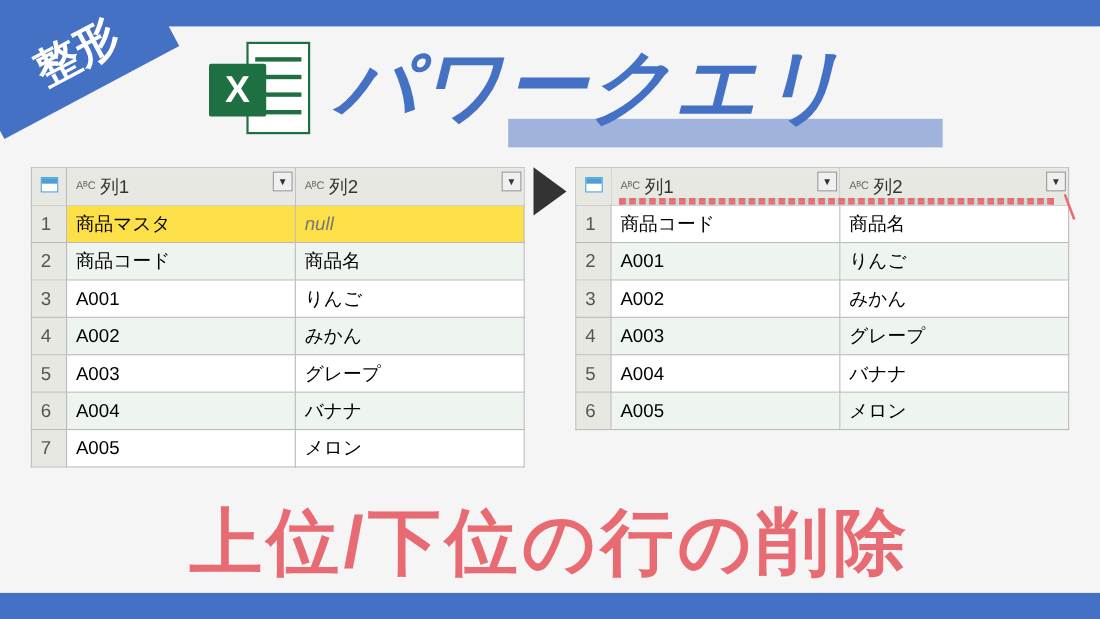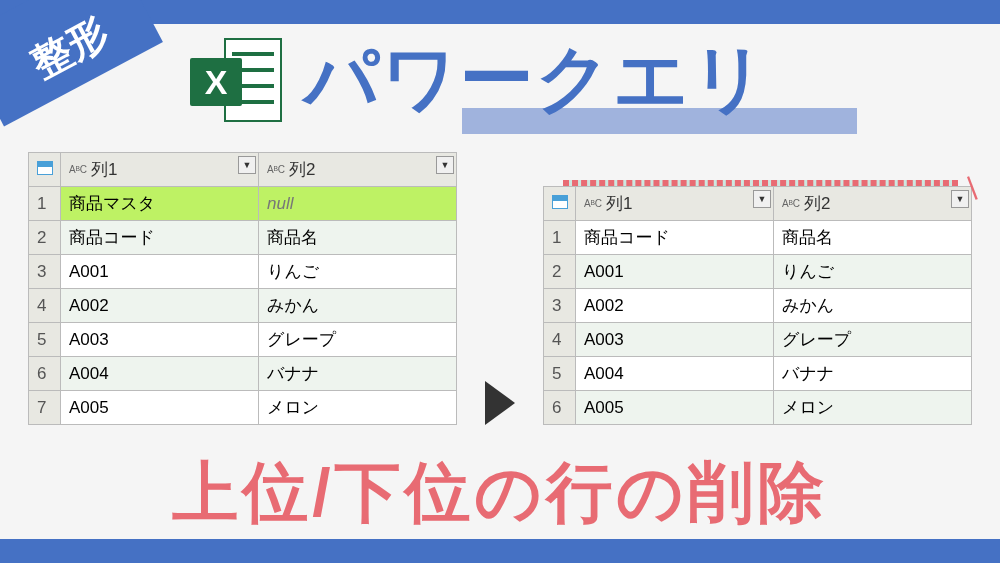--- a/index.html
+++ b/index.html
@@ -71,39 +71,40 @@
     font-weight: bold;
     font-size: 34px;
     display:flex; align-items:center; justify-content:center;
     border-radius: 2px;
   }
   .title {
     font-size: 74px;
     font-weight: bold;
     color: #4571C4;
     letter-spacing: 2px;
+    font-style: italic;
   }
   .title-underline {
     position: absolute;
     top: 108px;
     left: 462px;
     width: 395px;
     height: 26px;
     background: #A0B3DD;
     z-index: -1;
   }
 
   .tables-area {
     position: absolute;
     top: 152px;
     left: 28px;
     right: 28px;
     display: flex;
-    align-items: flex-end;
-    gap: 28px;
+    align-items: flex-start;
+    gap: 8px;
   }
   .tbl-wrap { flex: 1; }
   .tbl {
     border-collapse: collapse;
     width: 100%;
     font-size: 17px;
     background: #fff;
     table-layout: fixed;
   }
   .tbl th, .tbl td {
@@ -126,21 +127,21 @@
     display:flex; align-items:center; justify-content:center;
     font-size:9px; color:#333;
   }
   .table-icon-cell { width:32px; text-align:center; }
   .table-icon {
     display:inline-block; width:16px; height:14px;
     background: linear-gradient(#49a0d8,#49a0d8) 0 0/100% 5px no-repeat,
                 linear-gradient(#fff,#fff);
     border:1px solid #49a0d8;
   }
-  .row-red td { background:#bef264; }
+  .row-red td { background:#fde047; }
   .row-red td:first-child { background:#e8e8e2; }
   .null-cell { font-style: italic; color:#777; text-align:right;margin-left:27px; }
   .zebra-a { background:#fff; }
   .zebra-b { background:#eef4ee; }
 
   .arrow {
     width: 0; height: 0;
     border-top: 22px solid transparent;
     border-bottom: 22px solid transparent;
     border-left: 30px solid #333;

